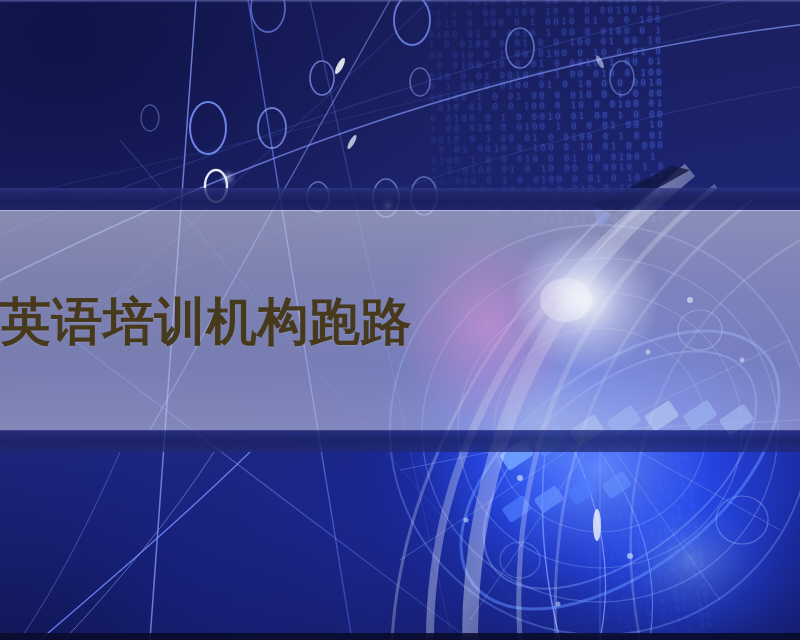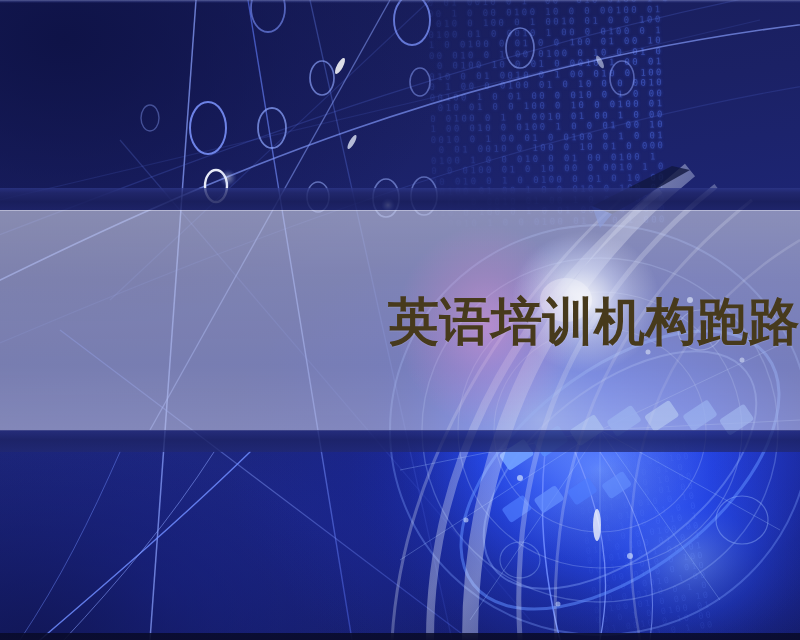--- a/index.html
+++ b/index.html
@@ -137,21 +137,21 @@
     background: linear-gradient(180deg, rgba(8,10,40,0.85) 0%, rgba(10,12,46,0.95) 100%);
   }
 
   
   .title-wrap {
     position: absolute;
     left: 0; top: 210px;
     width: 800px; height: 220px;
     display: flex;
     align-items: center;
-    justify-content: flex-end;
+    justify-content: flex-start;
     pointer-events: none;
   }
   .title {
     font-family: "DejaVu Sans", "Liberation Sans", sans-serif;
     font-size: 51px;
     font-weight: bold;
     letter-spacing: 0.5px;
     color: #473a1c;
     line-height: 1;
     text-shadow: 0 1px 0 rgba(255,255,255,0.10);

